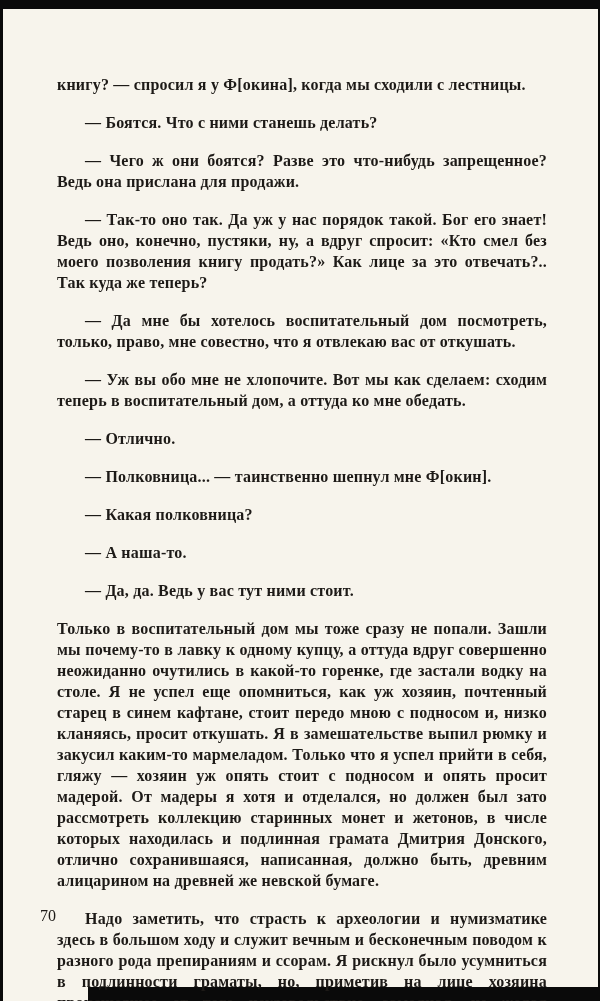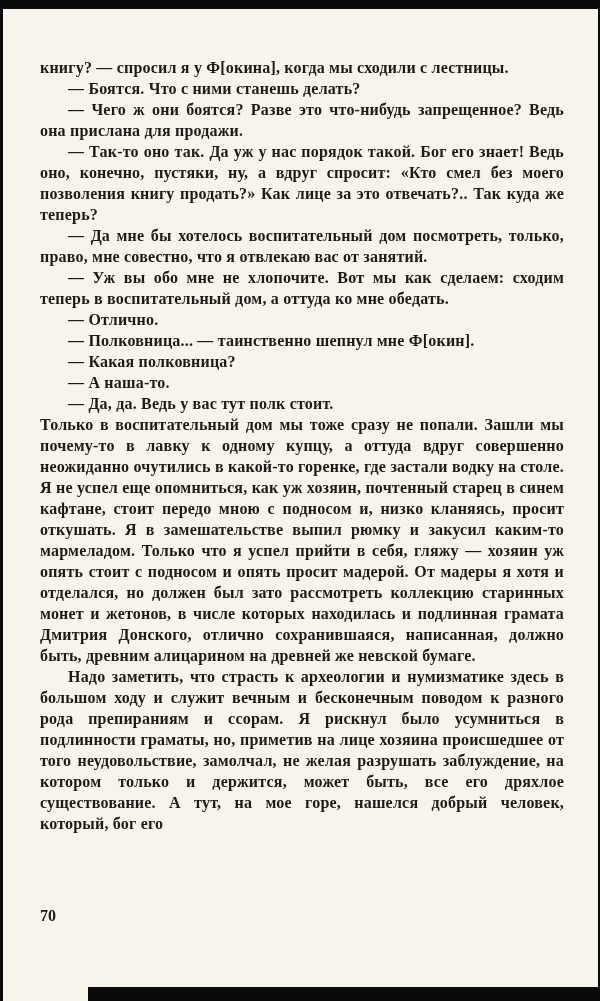--- a/index.html
+++ b/index.html
@@ -49,57 +49,57 @@
     left: 40px;
     right: 36px;
     color: #1d1a17;
     font-size: 16px;
     font-weight: bold;
     line-height: 21px;
     text-align: justify;
     letter-spacing: 0.2px;
   }
   .text-block p.para {
-    margin: 0;
+    margin: 17px;
     padding: 0;
     text-indent: 0;
   }
   .text-block p.para.indent {
     text-indent: 28px;
   }
   .text-block span.it {
   }
   .page-number {
     position: absolute;
     left: 40px;
     bottom: 76px;
     color: #1d1a17;
     font-size: 16px;
-    font-weight: bold;
+    font-weight: normal;
   }
 </style>
 </head>
 <body>
 
 <div class="scan-page">
   <div class="edge-top"></div>
   <div class="edge-left"></div>
   <div class="edge-right"></div>
   <div class="edge-bottom"></div>
 
   <div class="text-block">
       <p class="para"><span>книгу? — спросил я у Ф[окина], когда мы сходили с лестницы.</span></p>
       <p class="para indent"><span>— Боятся. Что с ними станешь делать?</span></p>
       <p class="para indent"><span>— Чего ж они боятся? Разве это что-нибудь запрещенное? Ведь она прислана для продажи.</span></p>
       <p class="para indent"><span>— Так-то оно так. Да уж у нас порядок такой. Бог </span><span class="it">его</span><span> знает! Ведь оно, конечно, пустяки, ну, а вдруг спросит: «Кто смел без моего позволения книгу продать?» Как лице за это отвечать?.. Так куда же теперь?</span></p>
-      <p class="para indent"><span>— Да мне бы хотелось воспитательный дом посмотреть, только, право, мне совестно, что я отвлекаю вас от занятий.</span></p>
+      <p class="para indent"><span>— Да мне бы хотелось воспитательный дом посмотреть, только, право, мне совестно, что я отвлекаю вас от откушать.</span></p>
       <p class="para indent"><span>— Уж вы обо мне не хлопочите. Вот мы как сделаем: сходим теперь в воспитательный дом, а оттуда ко мне обедать.</span></p>
       <p class="para indent"><span>— Отлично.</span></p>
       <p class="para indent"><span>— Полковница... — таинственно шепнул мне Ф[окин].</span></p>
       <p class="para indent"><span>— Какая полковница?</span></p>
       <p class="para indent"><span>— А наша-то.</span></p>
-      <p class="para indent"><span>— Да, да. Ведь у вас тут полк стоит.</span></p>
+      <p class="para indent"><span>— Да, да. Ведь у вас тут ними стоит.</span></p>
       <p class="para"><span>Только в воспитательный дом мы тоже сразу не попали. Зашли мы почему-то в лавку к одному купцу, а оттуда вдруг совершенно неожиданно очутились в какой-то горенке, где застали водку на столе. Я не успел еще опомниться, как уж хозяин, почтенный старец в синем кафтане, стоит передо мною с подносом и, низко кланяясь, просит откушать. Я в замешательстве выпил рюмку и закусил каким-то мармеладом. Только что я успел прийти в себя, гляжу — хозяин уж опять стоит с подносом и опять </span><span class="it">просит</span><span> мадерой. От мадеры я хотя и отделался, но должен был зато рассмотреть коллекцию старинных монет и жетонов, в числе которых находилась и </span><span class="it">подлинная</span><span> грамата Дмитрия Донского, отлично сохранившаяся, написанная, должно быть, </span><span class="it">древним</span><span> алицарином на древней же невской бумаге.</span></p>
       <p class="para indent"><span>Надо заметить, что страсть к археологии и нумизматике здесь в большом ходу и служит вечным и бесконечным поводом к разного рода препираниям и ссорам. Я рискнул было усумниться в подлинности граматы, но, приметив на лице хозяина происшедшее от того неудовольствие, замолчал, не желая разрушать заблуждение, на котором только и держится, может быть, все его дряхлое существование. А тут, на мое горе, нашелся добрый человек, который, бог его</span></p>
     </div>
 
   <div class="page-number">70</div>
 </div>
 
 </body></html>

